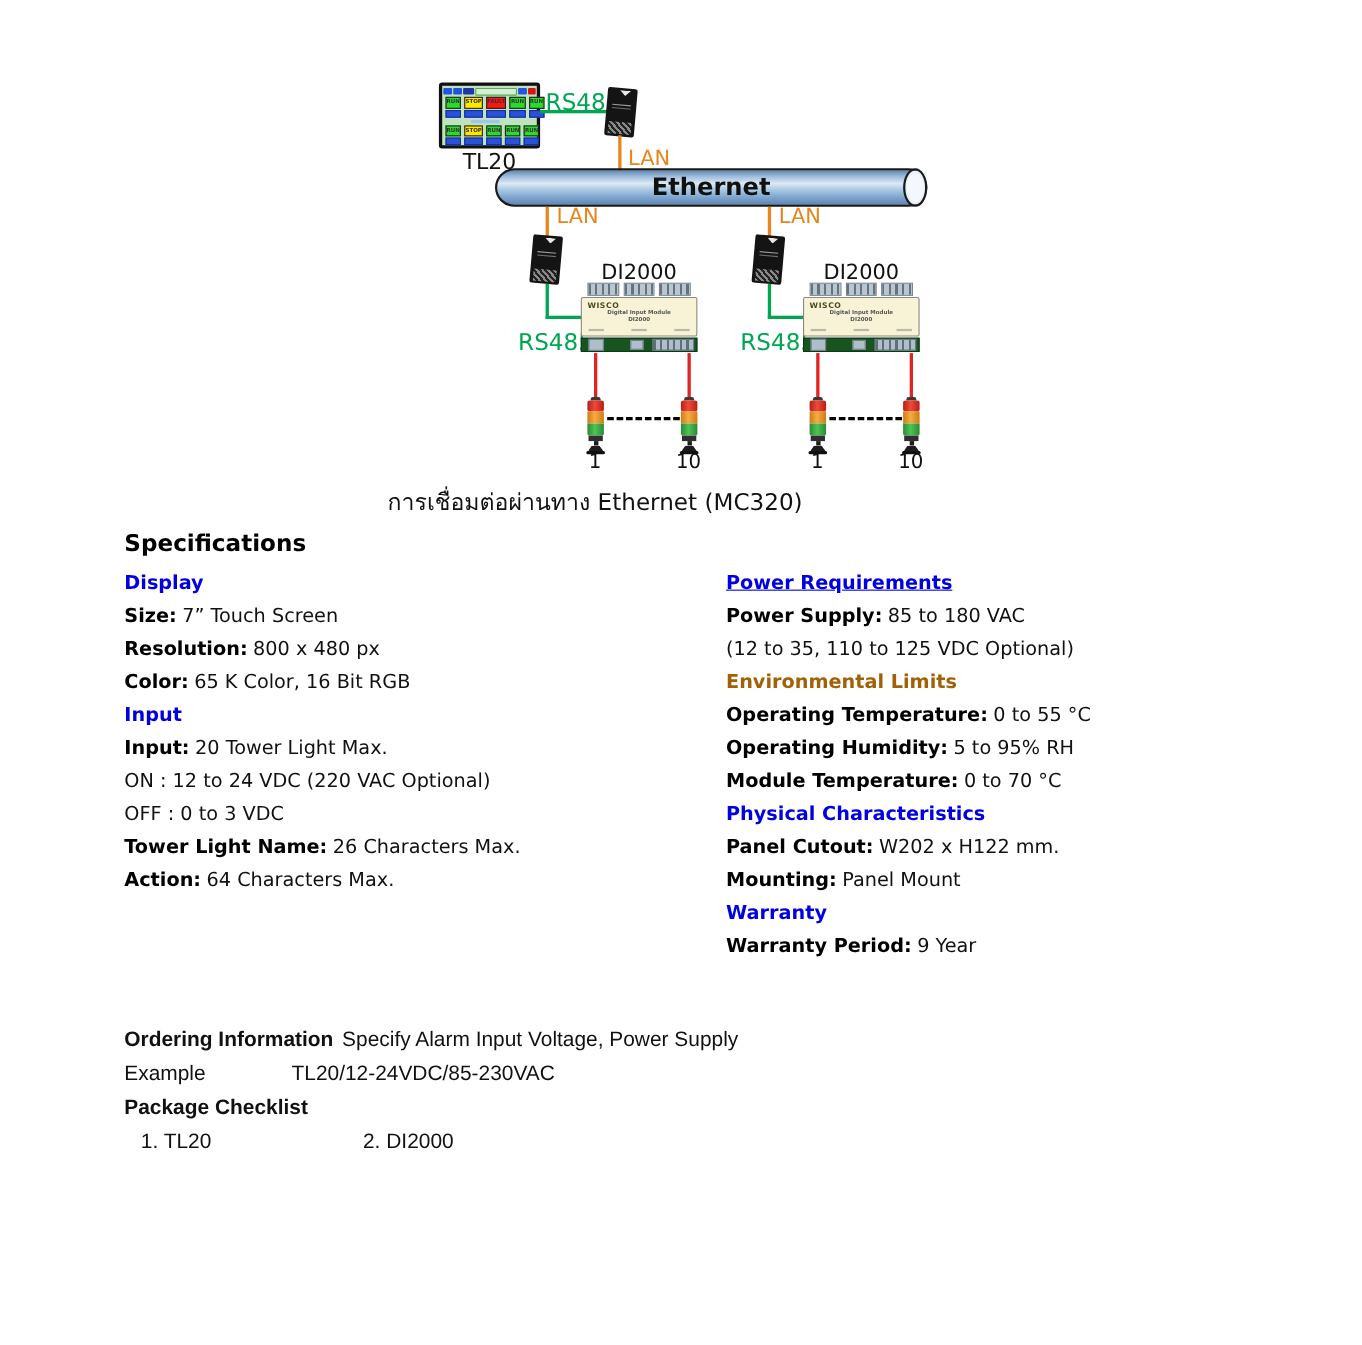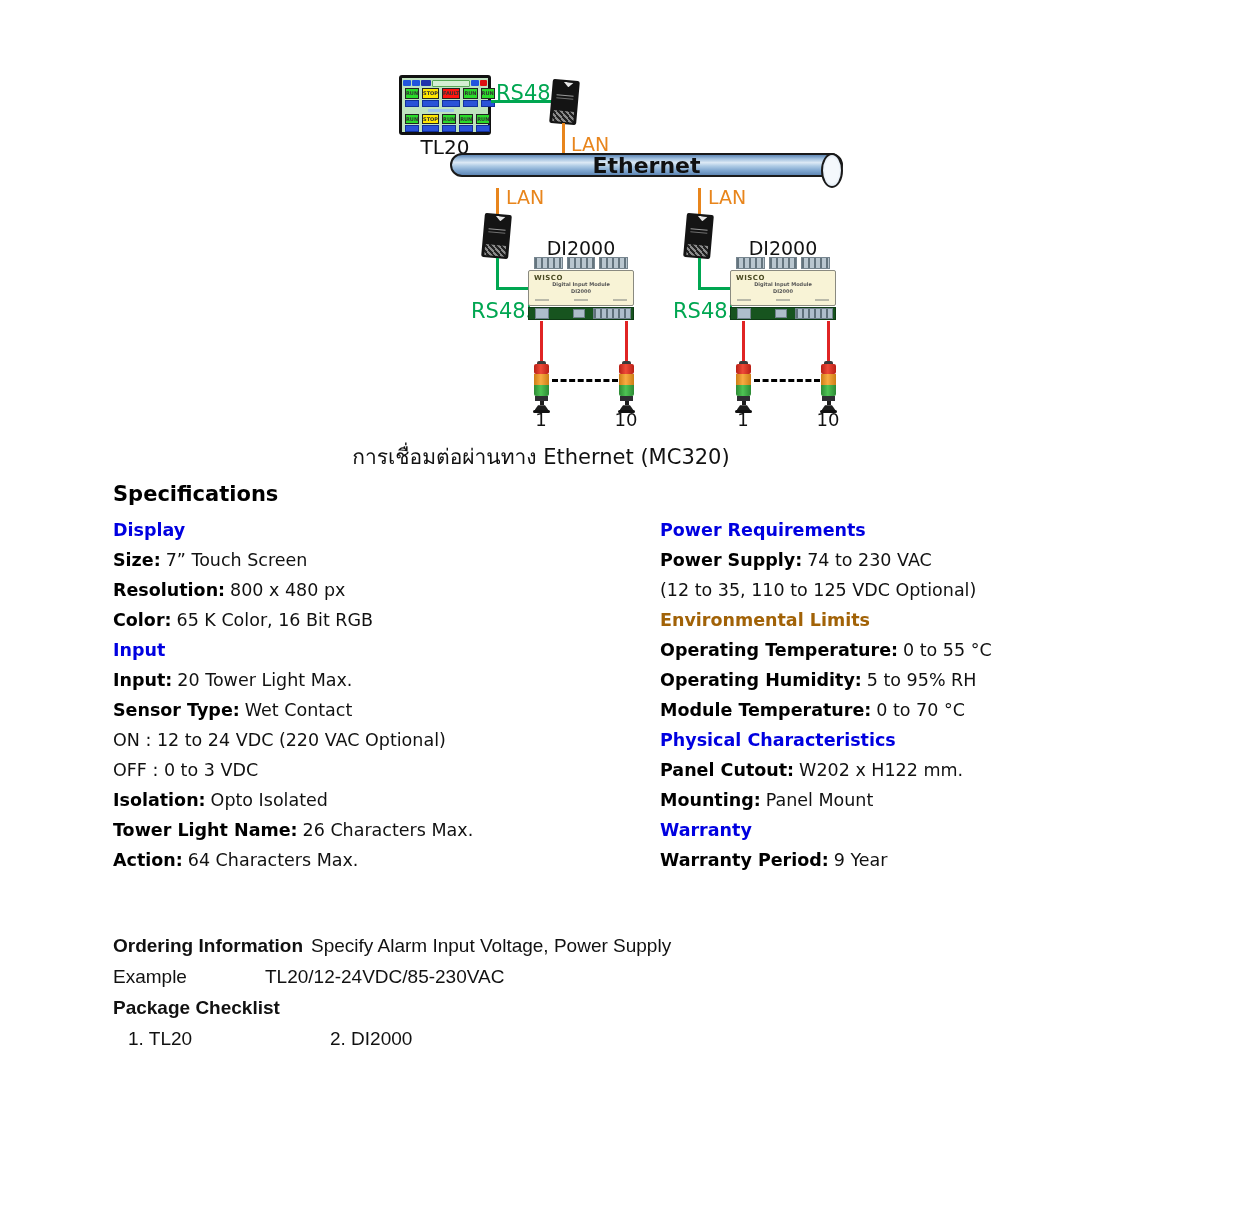--- a/index.html
+++ b/index.html
@@ -33,21 +33,21 @@
   .conv{position:absolute;width:27px;height:44px;background:#141414;border-radius:2px;transform:rotate(5deg);}
   .conv-logo{position:absolute;top:2px;left:11px;width:10px;height:5px;background:#e8e8e8;
              clip-path:polygon(0 0,100% 0,50% 100%);}
   .conv-line{position:absolute;left:5px;right:5px;height:1px;background:#9a9a9a;}
   .conv-line.l1{top:15px;}
   .conv-line.l2{top:18px;background:#6f6f6f;}
   .conv-rail{position:absolute;bottom:2px;left:3px;right:3px;height:11px;
              background:repeating-linear-gradient(45deg,#8a8a8a 0 2px,#222 2px 4px);}
 
   
-  .pipe{left:450px;top:153px;width:393px;height:24px;border:2px solid #1a1a1a;border-radius:18px;box-sizing:border-box;
+  .pipe{left:450px;top:153px;width:393px;height:35px;border:2px solid #1a1a1a;border-radius:18px;box-sizing:border-box;
         background:linear-gradient(180deg,#5f87b5 0%,#9fbedd 18%,#dce9f5 38%,#aecbe5 55%,#7fa6cf 78%,#5f87b5 100%);
         display:flex;align-items:center;justify-content:center;}
   .pipe-text{font-size:22px;font-weight:bold;color:#111;}
   .pipe-cap{position:absolute;right:-2px;top:-2px;width:22px;height:35px;border:2px solid #1a1a1a;border-radius:50%;
             box-sizing:border-box;background:radial-gradient(ellipse at center,#f4f8fc 0 55%,#c2d6ea 100%);}
 
   
   .di{position:absolute;width:106px;height:64px;top:257px;}
   .di-terms{display:flex;gap:4px;padding:0 6px;height:12px;}
   .term{flex:1;border:1px solid #76858f;box-sizing:border-box;
@@ -314,31 +314,29 @@
 
   <div class="abs spec-title">Specifications</div>
 
   <div class="scol left">
     <div class="srow sh" style="color:#0000e0;">Display</div>
     <div class="srow"><span class="sb">Size:</span><span class="sv">7” Touch Screen</span></div>
     <div class="srow"><span class="sb">Resolution:</span><span class="sv">800 x 480 px</span></div>
     <div class="srow"><span class="sb">Color:</span><span class="sv">65 K Color, 16 Bit RGB</span></div>
     <div class="srow sh" style="color:#0000e0;">Input</div>
     <div class="srow"><span class="sb">Input:</span><span class="sv">20 Tower Light Max.</span></div>
-    <div class="srow"><span class="sb">Sensor Type:</span><span class="sv">Wet Contact</span></div>
     <div class="srow">ON : 12 to 24 VDC (220 VAC Optional)</div>
     <div class="srow">OFF : 0 to 3 VDC</div>
-    <div class="srow"><span class="sb">Isolation:</span><span class="sv">Opto Isolated</span></div>
     <div class="srow"><span class="sb">Tower Light Name:</span><span class="sv">26 Characters Max.</span></div>
     <div class="srow"><span class="sb">Action:</span><span class="sv">64 Characters Max.</span></div>
   </div>
 
   <div class="scol right">
-    <div class="srow sh" style="color:#0000e0;">Power Requirements</div>
-    <div class="srow"><span class="sb">Power Supply:</span><span class="sv">74 to 230 VAC</span></div>
+    <div class="srow sh" style="color:#0000e0;text-decoration:underline;">Power Requirements</div>
+    <div class="srow"><span class="sb">Power Supply:</span><span class="sv">85 to 180 VAC</span></div>
     <div class="srow">(12 to 35, 110 to 125 VDC Optional)</div>
     <div class="srow sh" style="color:#a16207;">Environmental Limits</div>
     <div class="srow"><span class="sb">Operating Temperature:</span><span class="sv">0 to 55 °C</span></div>
     <div class="srow"><span class="sb">Operating Humidity:</span><span class="sv">5 to 95% RH</span></div>
     <div class="srow"><span class="sb">Module Temperature:</span><span class="sv">0 to 70 °C</span></div>
     <div class="srow sh" style="color:#0000e0;">Physical Characteristics</div>
     <div class="srow"><span class="sb">Panel Cutout:</span><span class="sv">W202 x H122 mm.</span></div>
     <div class="srow"><span class="sb">Mounting:</span><span class="sv">Panel Mount</span></div>
     <div class="srow sh" style="color:#0000e0;">Warranty</div>
     <div class="srow"><span class="sb">Warranty Period:</span><span class="sv">9 Year</span></div>

